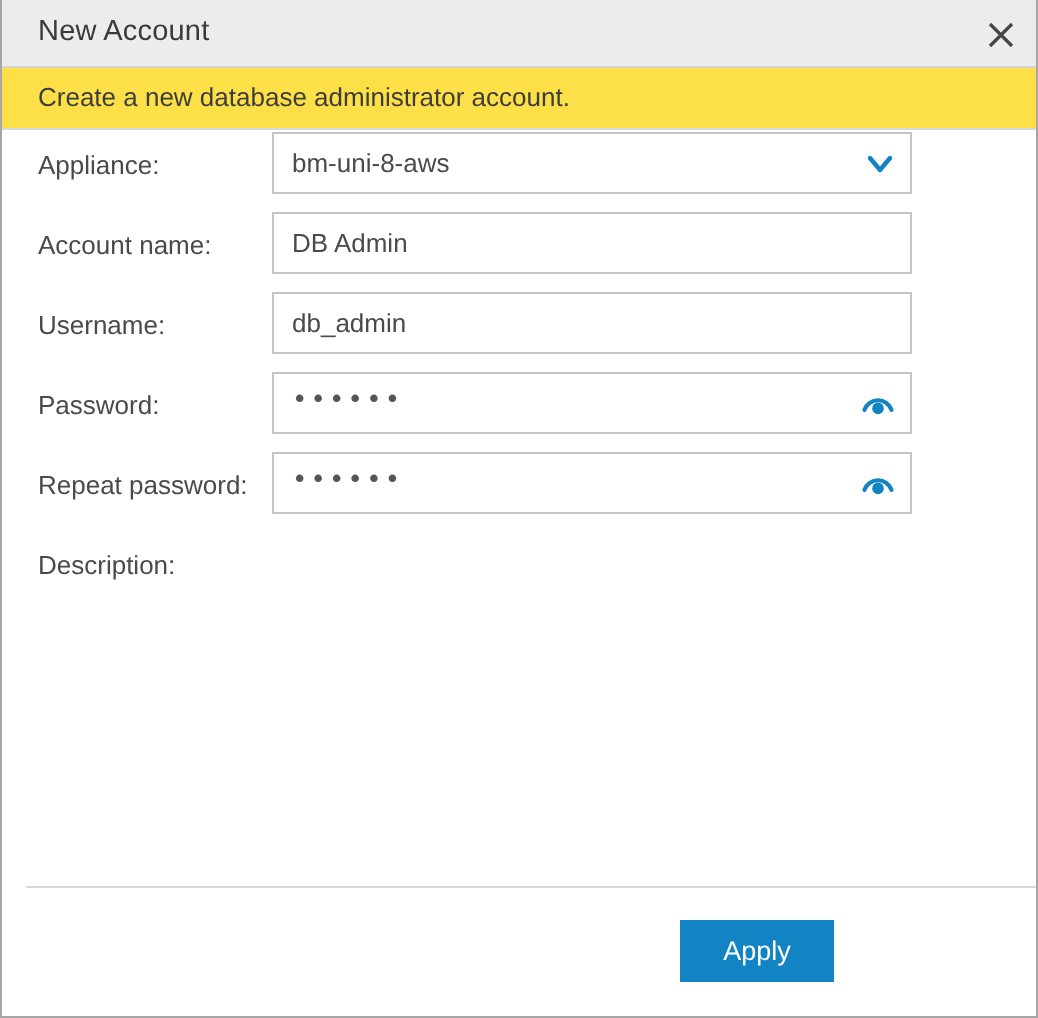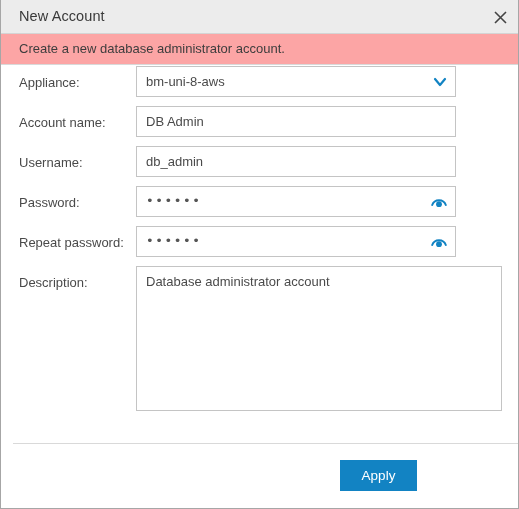--- a/index.html
+++ b/index.html
@@ -35,21 +35,21 @@
     position: absolute; right: 9px; top: 6px;
     width: 22px; height: 22px;
     display: flex; align-items: center; justify-content: center;
     cursor: pointer;
   }
   .close-btn svg { display: block; }
   
   .subtitle-row {
     position: absolute; left: 0; top: 34px;
     width: 517px; height: 31px;
-    background: #fca5a5;
+    background: #fde047;
     border-bottom: 1px solid #d9d9d9;
   }
   .subtitle-text {
     position: absolute; left: 18px; top: 7px;
     font-size: 13px; color: #3d3d3d; white-space: nowrap;
   }
   
   .form { position: absolute; left: 0; top: 65px; width: 517px; }
   .row { position: relative; height: 40px; text-decoration: underline; }
   .label {
@@ -183,23 +183,20 @@
           <svg width="18" height="18" viewBox="0 0 18 18">
             <path d="M2.2 12 A7.2 7.2 0 0 1 15.8 12" stroke="#1283c3" stroke-width="2" fill="none" stroke-linecap="round"></path>
             <circle cx="9" cy="11.2" r="2.9" fill="#1283c3"></circle>
           </svg>
         </div>
       </div>
     </div>
 
     <div class="desc-row">
       <div class="desc-label">Description:</div>
-      <div class="textarea">
-        <div class="textarea-value">Database administrator account</div>
-      </div>
     </div>
 
   </div>
 
   <div class="footer">
     <button class="btn btn-apply">Apply</button>
   </div>
 
 </div>
 

